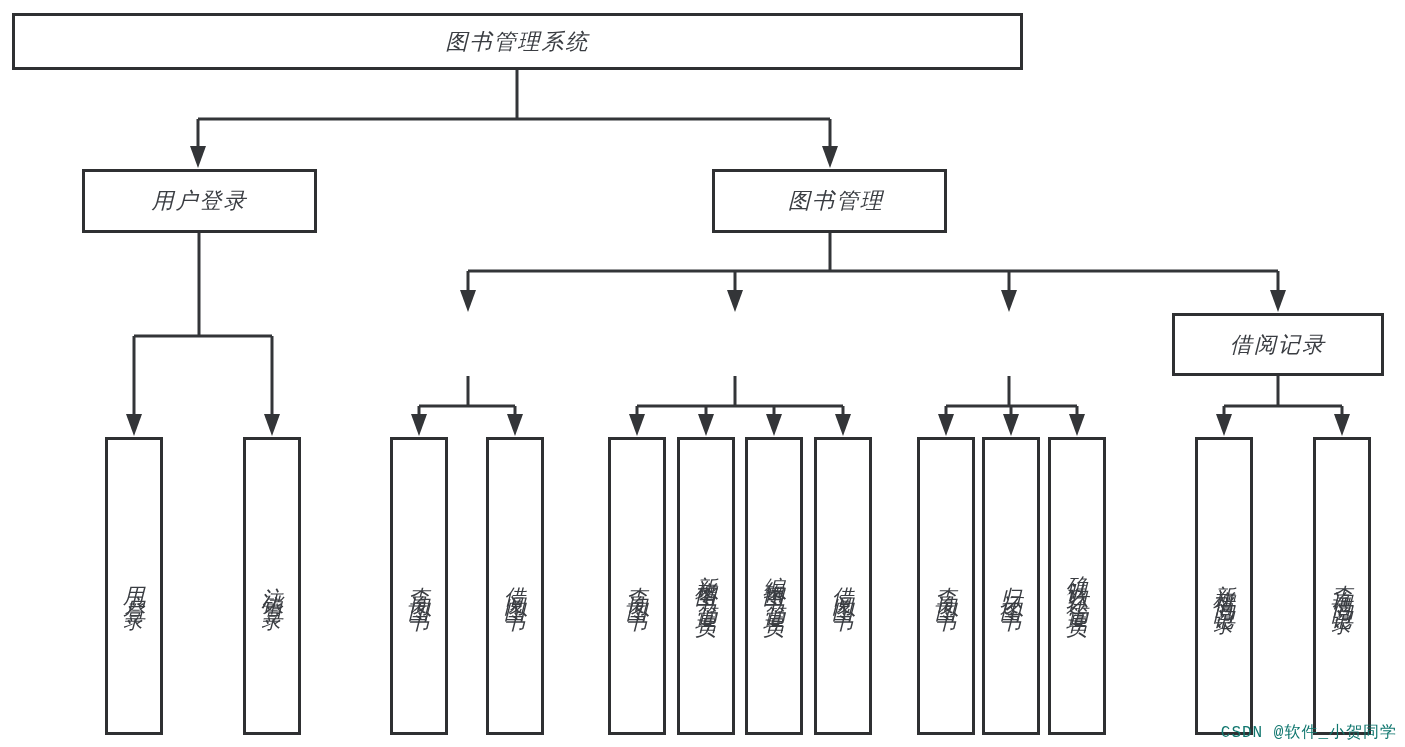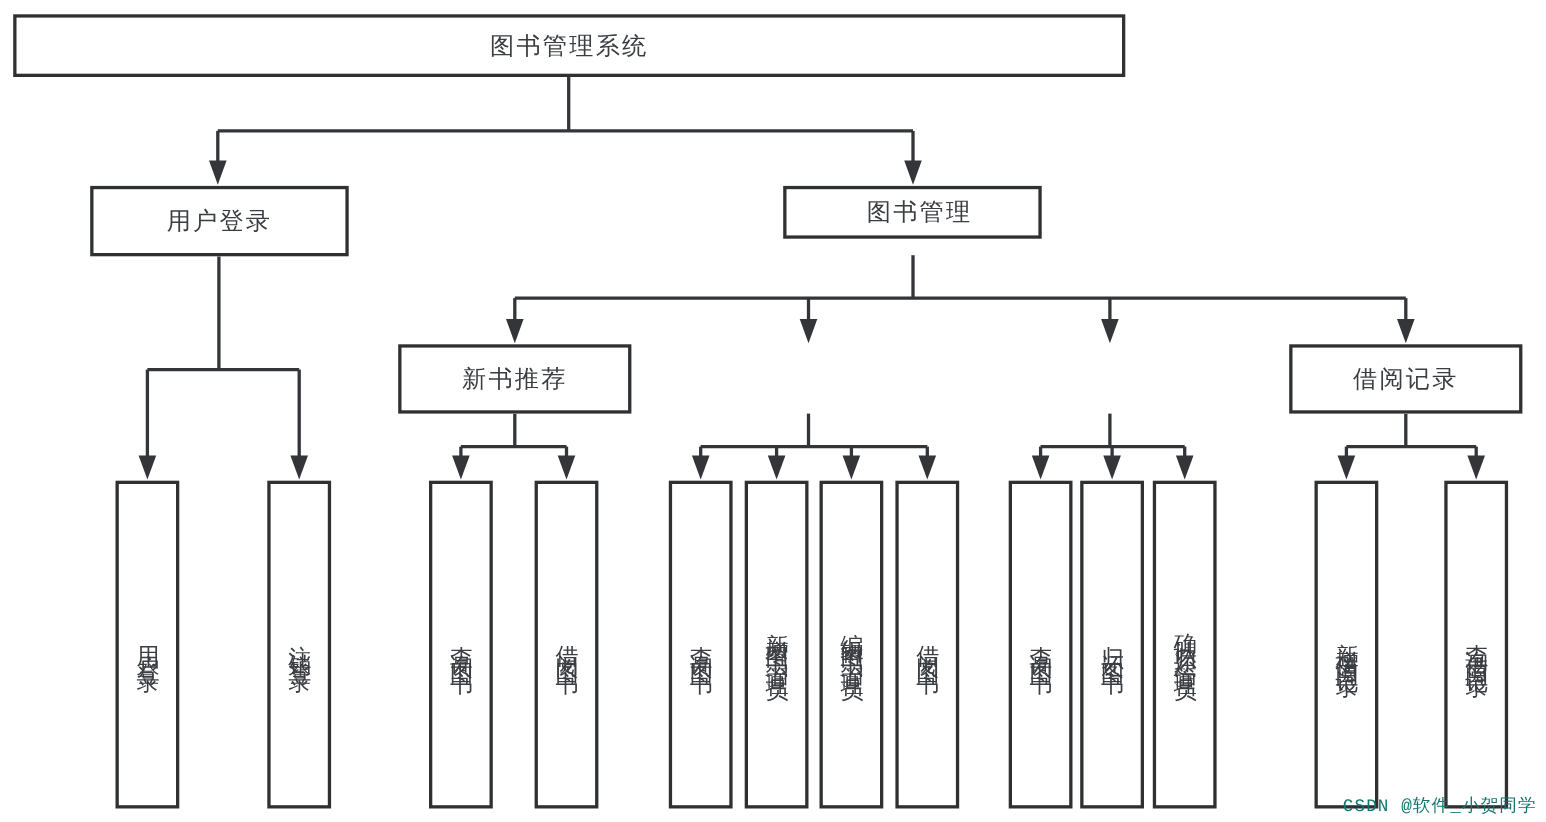--- a/index.html
+++ b/index.html
@@ -17,26 +17,27 @@
     box-sizing: border-box;
     background: #ffffff;
     border: 3px solid #2f3032;
     display: flex;
     align-items: center;
     justify-content: center;
     color: #3a3d42;
     font-size: 22px;
     letter-spacing: 2px;
     white-space: nowrap;
+    font-style: italic;
   }
   
   .n-root { left: 12px;  top: 13px;  width: 1011px; height: 57px; }
   
   .n-l2a  { left: 82px;  top: 169px; width: 235px;  height: 64px; }
-  .n-l2b  { left: 712px; top: 169px; width: 235px;  height: 48px; padding-left: 13px; }
+  .n-l2b  { left: 712px; top: 169px; width: 235px;  height: 64px; padding-left: 13px; }
   
   .n-l3   { top: 313px;  width: 212px; height: 63px; }
   .n-l3a  { left: 362px; }
   .n-l3b  { left: 629px; }
   .n-l3c  { left: 903px; }
   .n-l3d  { left: 1172px; }
   
   .leaf {
     top: 437px; width: 58px; height: 298px;
     writing-mode: vertical-rl;
@@ -143,21 +144,20 @@
       <line x1="1342" y1="406" x2="1342" y2="418"></line>
       <polygon points="1334,414 1350,414 1342,436"></polygon>
     </g>
   </svg>
 
   <div class="node n-root">图书管理系统</div>
 
   <div class="node n-l2a">用户登录</div>
   <div class="node n-l2b">图书管理</div>
 
-  <div class="node n-l3 n-l3a">新书推荐</div>
   <div class="node n-l3 n-l3d">借阅记录</div>
 
   <div class="node leaf lf1">用户登录</div>
   <div class="node leaf lf2">注销登录</div>
 
   <div class="node leaf lf3">查询图书</div>
   <div class="node leaf lf4">借阅图书</div>
 
   <div class="node leaf lf5">查询图书</div>
   <div class="node leaf lf6 tight">新增图书（管理员）</div>

